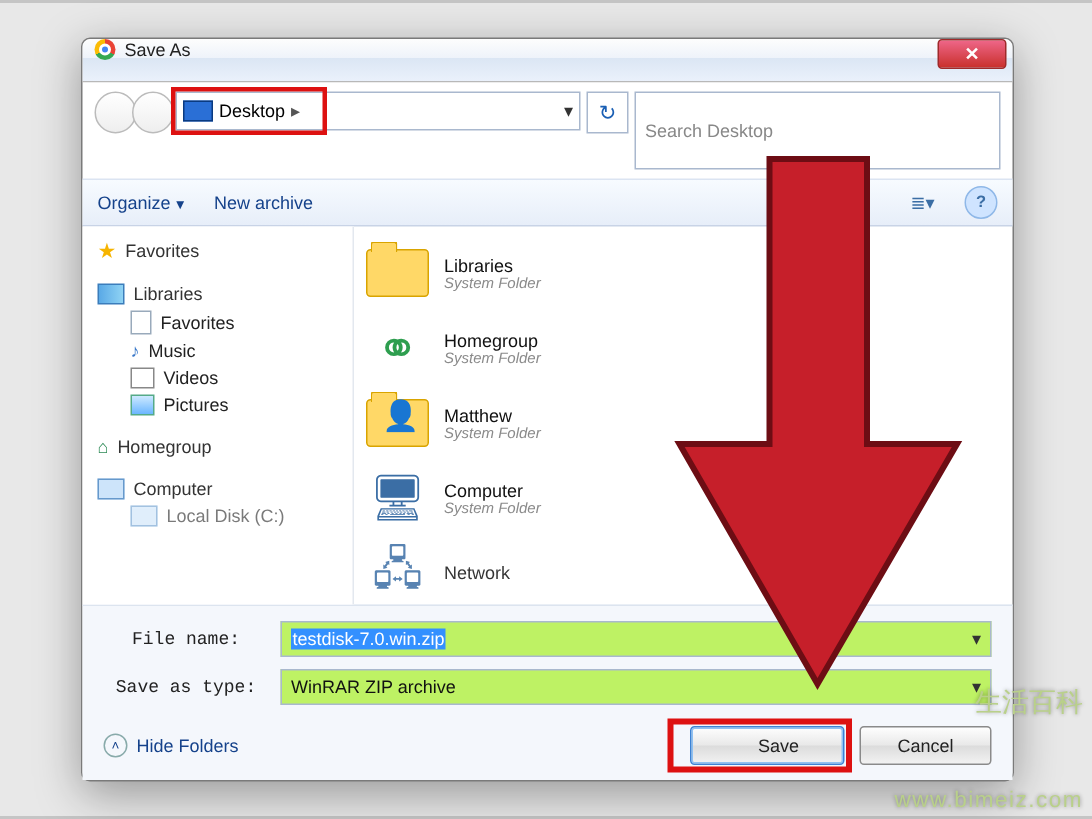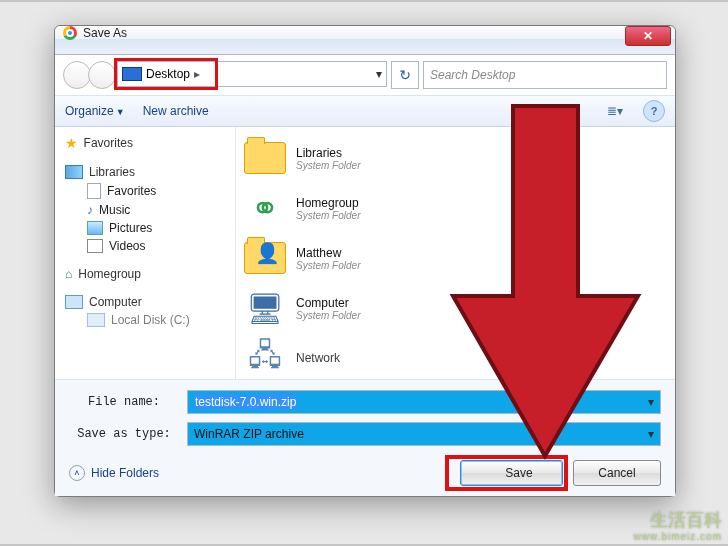--- a/index.html
+++ b/index.html
@@ -71,22 +71,22 @@
   .desk-icon { width:18px; height:12px; background:#2a6fd6; border:1px solid #0a3a80; display:inline-block; }
   .bc-arrow { color:#555; }
   .bc-drop { margin-left:auto; color:#333; }
   .refresh-btn{
     width:26px;height:26px;border:1px solid #a9b8ce;background:#fff;display:flex;align-items:center;justify-content:center;color:#1a5fb4;font-size:14px;
   }
   .searchbox {
     flex:1; height:26px;
     border:1px solid #a9b8ce; background:#fff;
     display:flex; align-items:center;
-    color:#888; font-style:italic;
-    padding:0 6px; gap:6px;
+    color:#888; 
+    padding:12px 6px; gap:6px;
   }
   
   .toolbar {
     display:flex; align-items:center;
     height:30px;
     background: linear-gradient(#f7fbff,#e7eef9);
     border-top:1px solid #dbe4f2;
     border-bottom:1px solid #c8d3e6;
     padding:0 10px; gap:18px;
   }
@@ -135,21 +135,21 @@
   .net-big{font-size:30px;color:#3b6ea5;}
   
   .bottom {
     background:#f4f7fc;
     border-top:1px solid #dce4ef;
     padding:10px 14px;
   }
   .row{display:flex;align-items:center;gap:8px;margin-bottom:8px;}
   .row label{width:110px;text-align:center;color:#222;font-family:Liberation Mono, monospace;}
   .field{
-    flex:1;height:22px;border:1px solid #a9b8ce;background:#0ea5e9;
+    flex:1;height:22px;border:1px solid #a9b8ce;background:#bef264;
     display:flex;align-items:center;padding:0 6px;color:#111;position:relative;
   }
   .field .sel{background:#3390ff;color:#fff;padding:0 1px;}
   .field .drop{margin-left:auto;color:#333;}
   .btnrow{display:flex;align-items:center;padding-top:6px;}
   .hide-folders{display:flex;align-items:center;gap:6px;color:#15428b;}
   .btnrow .spacer{flex:1;}
   .winbtn{
     width:86px;height:24px;
     background:linear-gradient(#fefefe,#e9e9e9 48%,#dcdcdc 52%,#f2f2f2);
@@ -160,21 +160,21 @@
   .save-wrap{position:relative;display:inline-block;}
   .save-hl{position:absolute; inset:-5px; border:4px solid #d11;}
   .save-inner{border:1px solid #3b82d4; box-shadow:0 0 0 1px #8fc1f2 inset;padding-left:15px;}
   
   .big-arrow{
     position:absolute;
     left:428px; top:96px;
     pointer-events:none;
   }
   .watermark{position:absolute;right:6px;bottom:4px;color:#b9d08a;font-size:18px;text-align:right;line-height:1.1;text-shadow:0 0 3px rgba(0,0,0,.4);}
-  .watermark .small{font-size:10px;letter-spacing:1px;}
+  .watermark .small{font-size:15px;letter-spacing:1px;margin-top:47px;}
   .edge{position:absolute;inset:0;border-top:2px solid rgba(0,0,0,.15);border-bottom:2px solid rgba(0,0,0,.15);pointer-events:none;}
 </style>
 </head>
 <body>
 
 <div class="edge"></div>
 
 <div class="dialog">
 
   <div class="titlebar">
@@ -227,26 +227,26 @@
         </div>
         <div class="navitem">
             <span class="doc-icon"></span>
             <span>Favorites</span>
           </div>
         <div class="navitem">
             <span class="music-icon">♪</span>
             <span>Music</span>
           </div>
         <div class="navitem">
+            <span class="vid-icon"></span>
+            <span>Videos</span>
+          </div>
+        <div class="navitem">
             <span class="pic-icon"></span>
             <span>Pictures</span>
-          </div>
-        <div class="navitem">
-            <span class="vid-icon"></span>
-            <span>Videos</span>
           </div>
       </div>
       <div class="navgroup">
         <div class="navhdr">
           <span class="hg-icon">⌂</span>
           <span>Homegroup</span>
         </div>
       </div>
       <div class="navgroup">
         <div class="navhdr">

